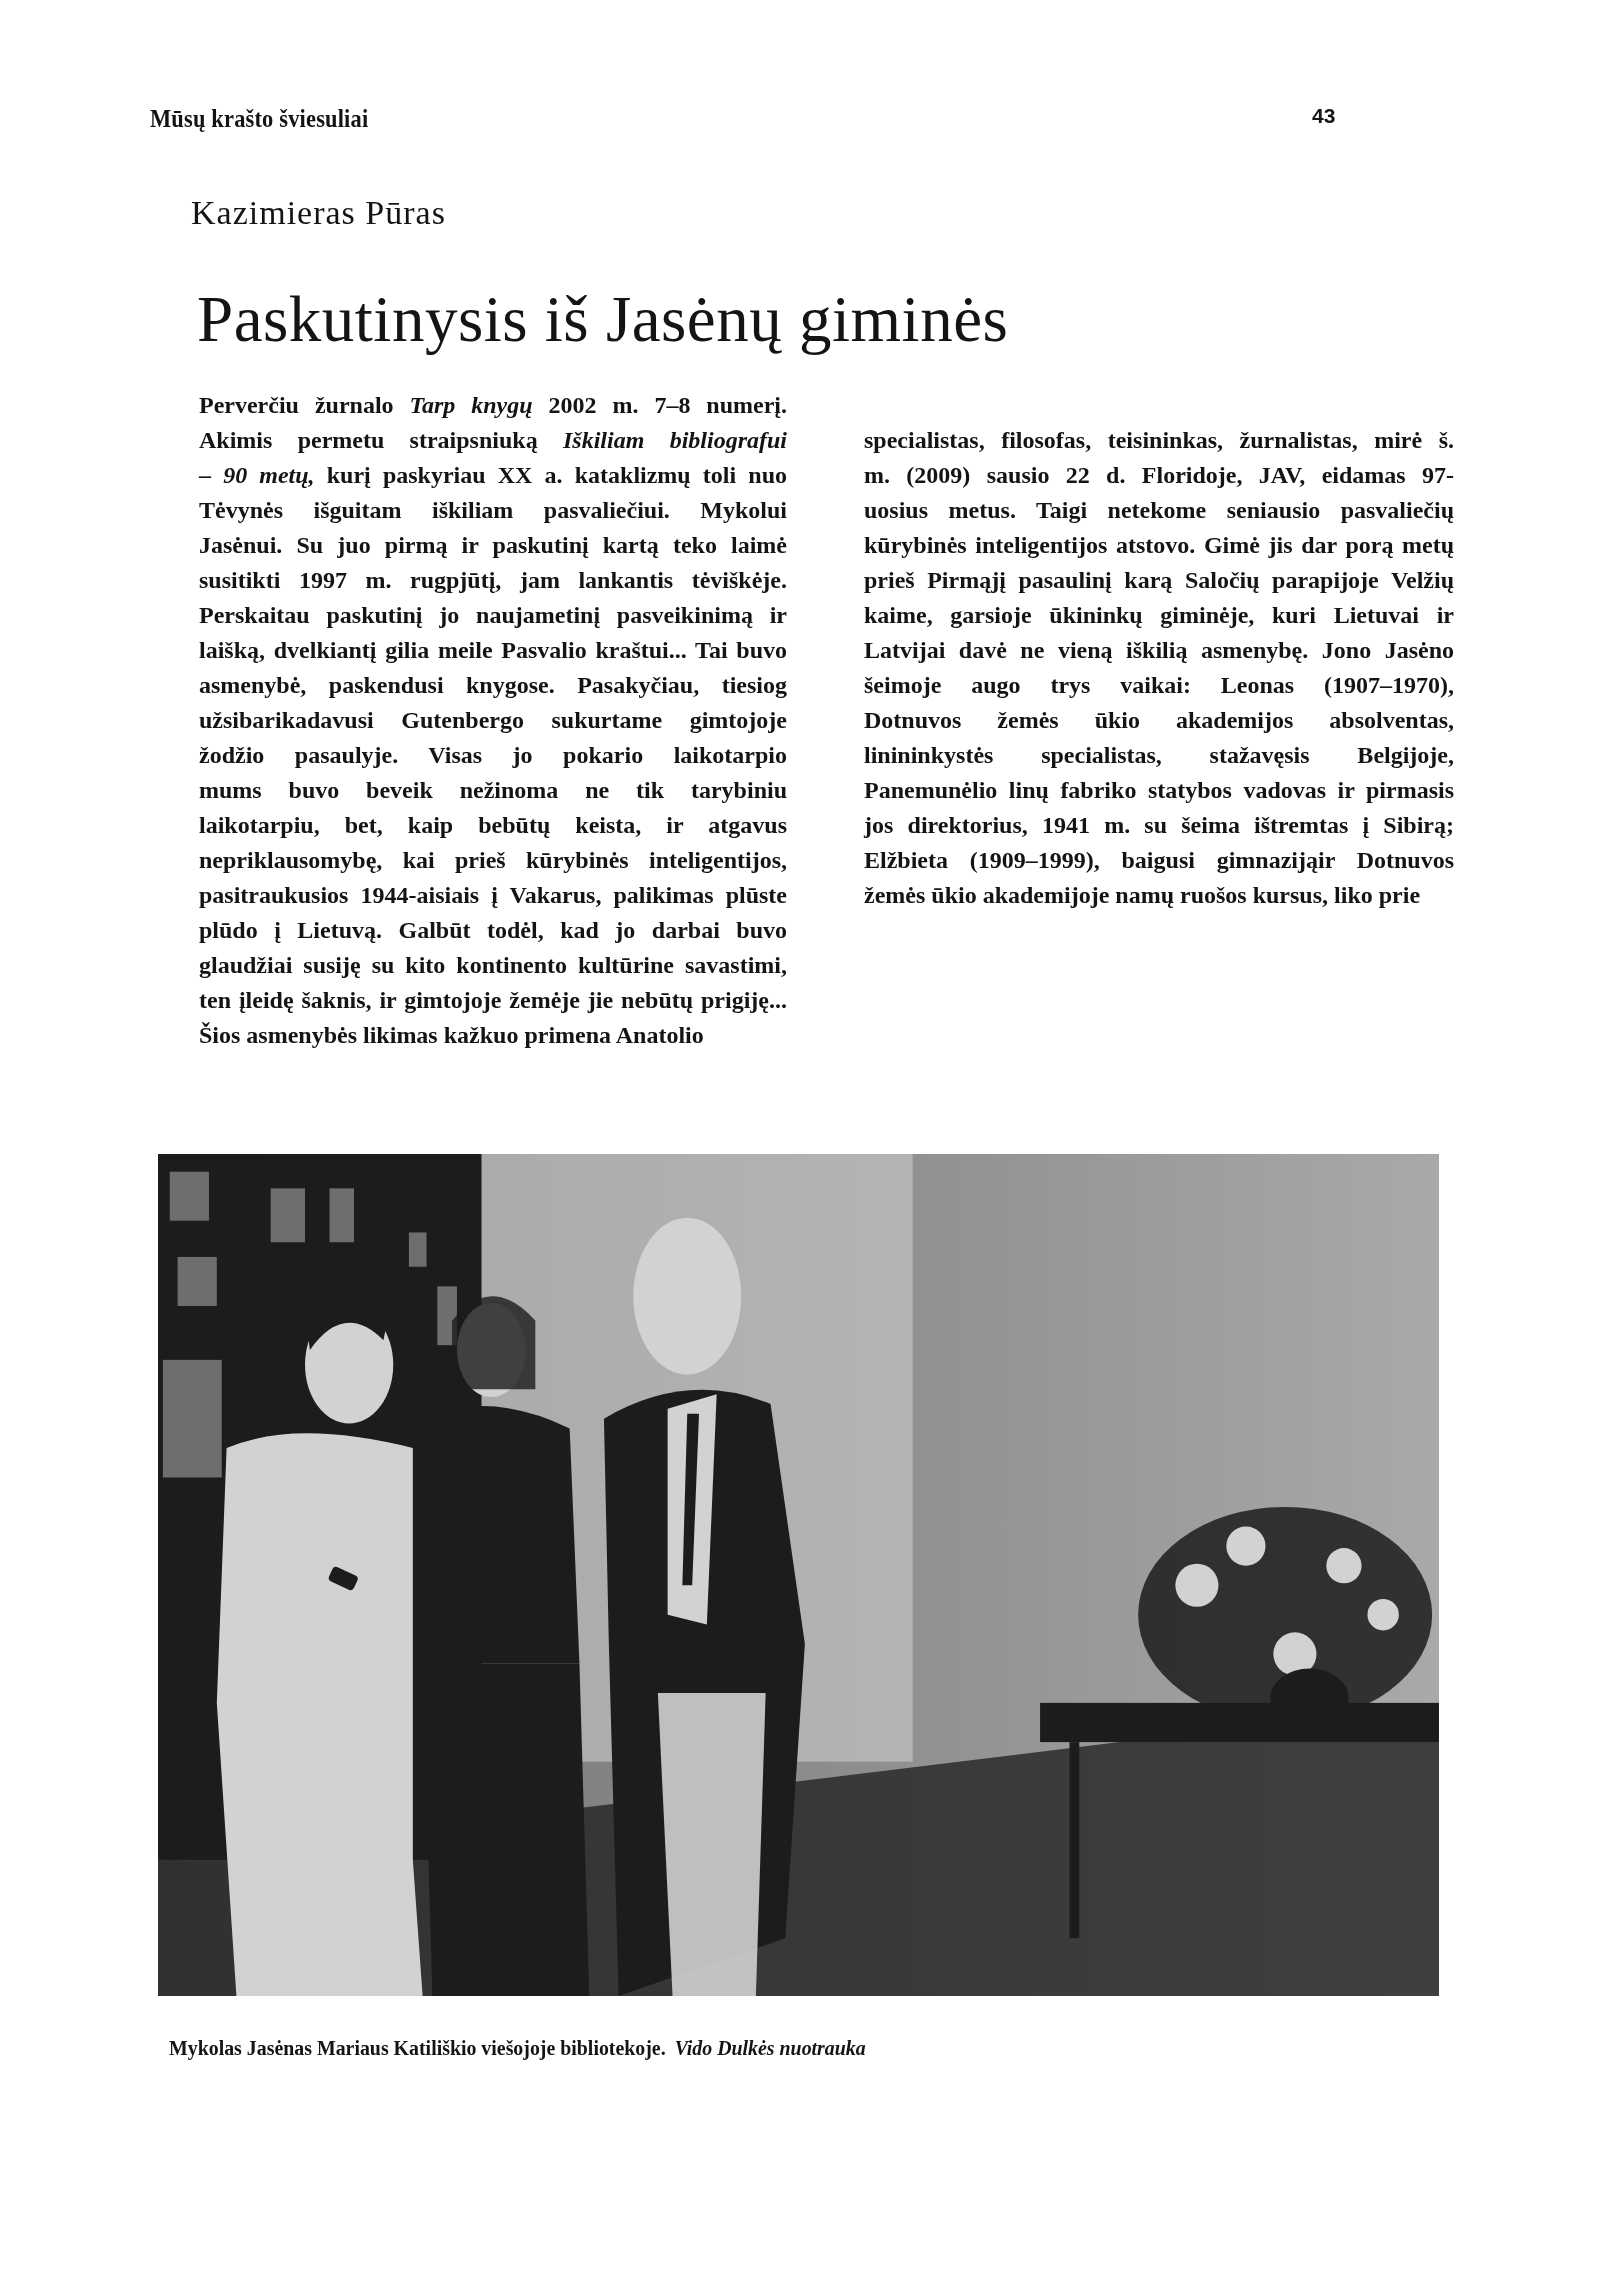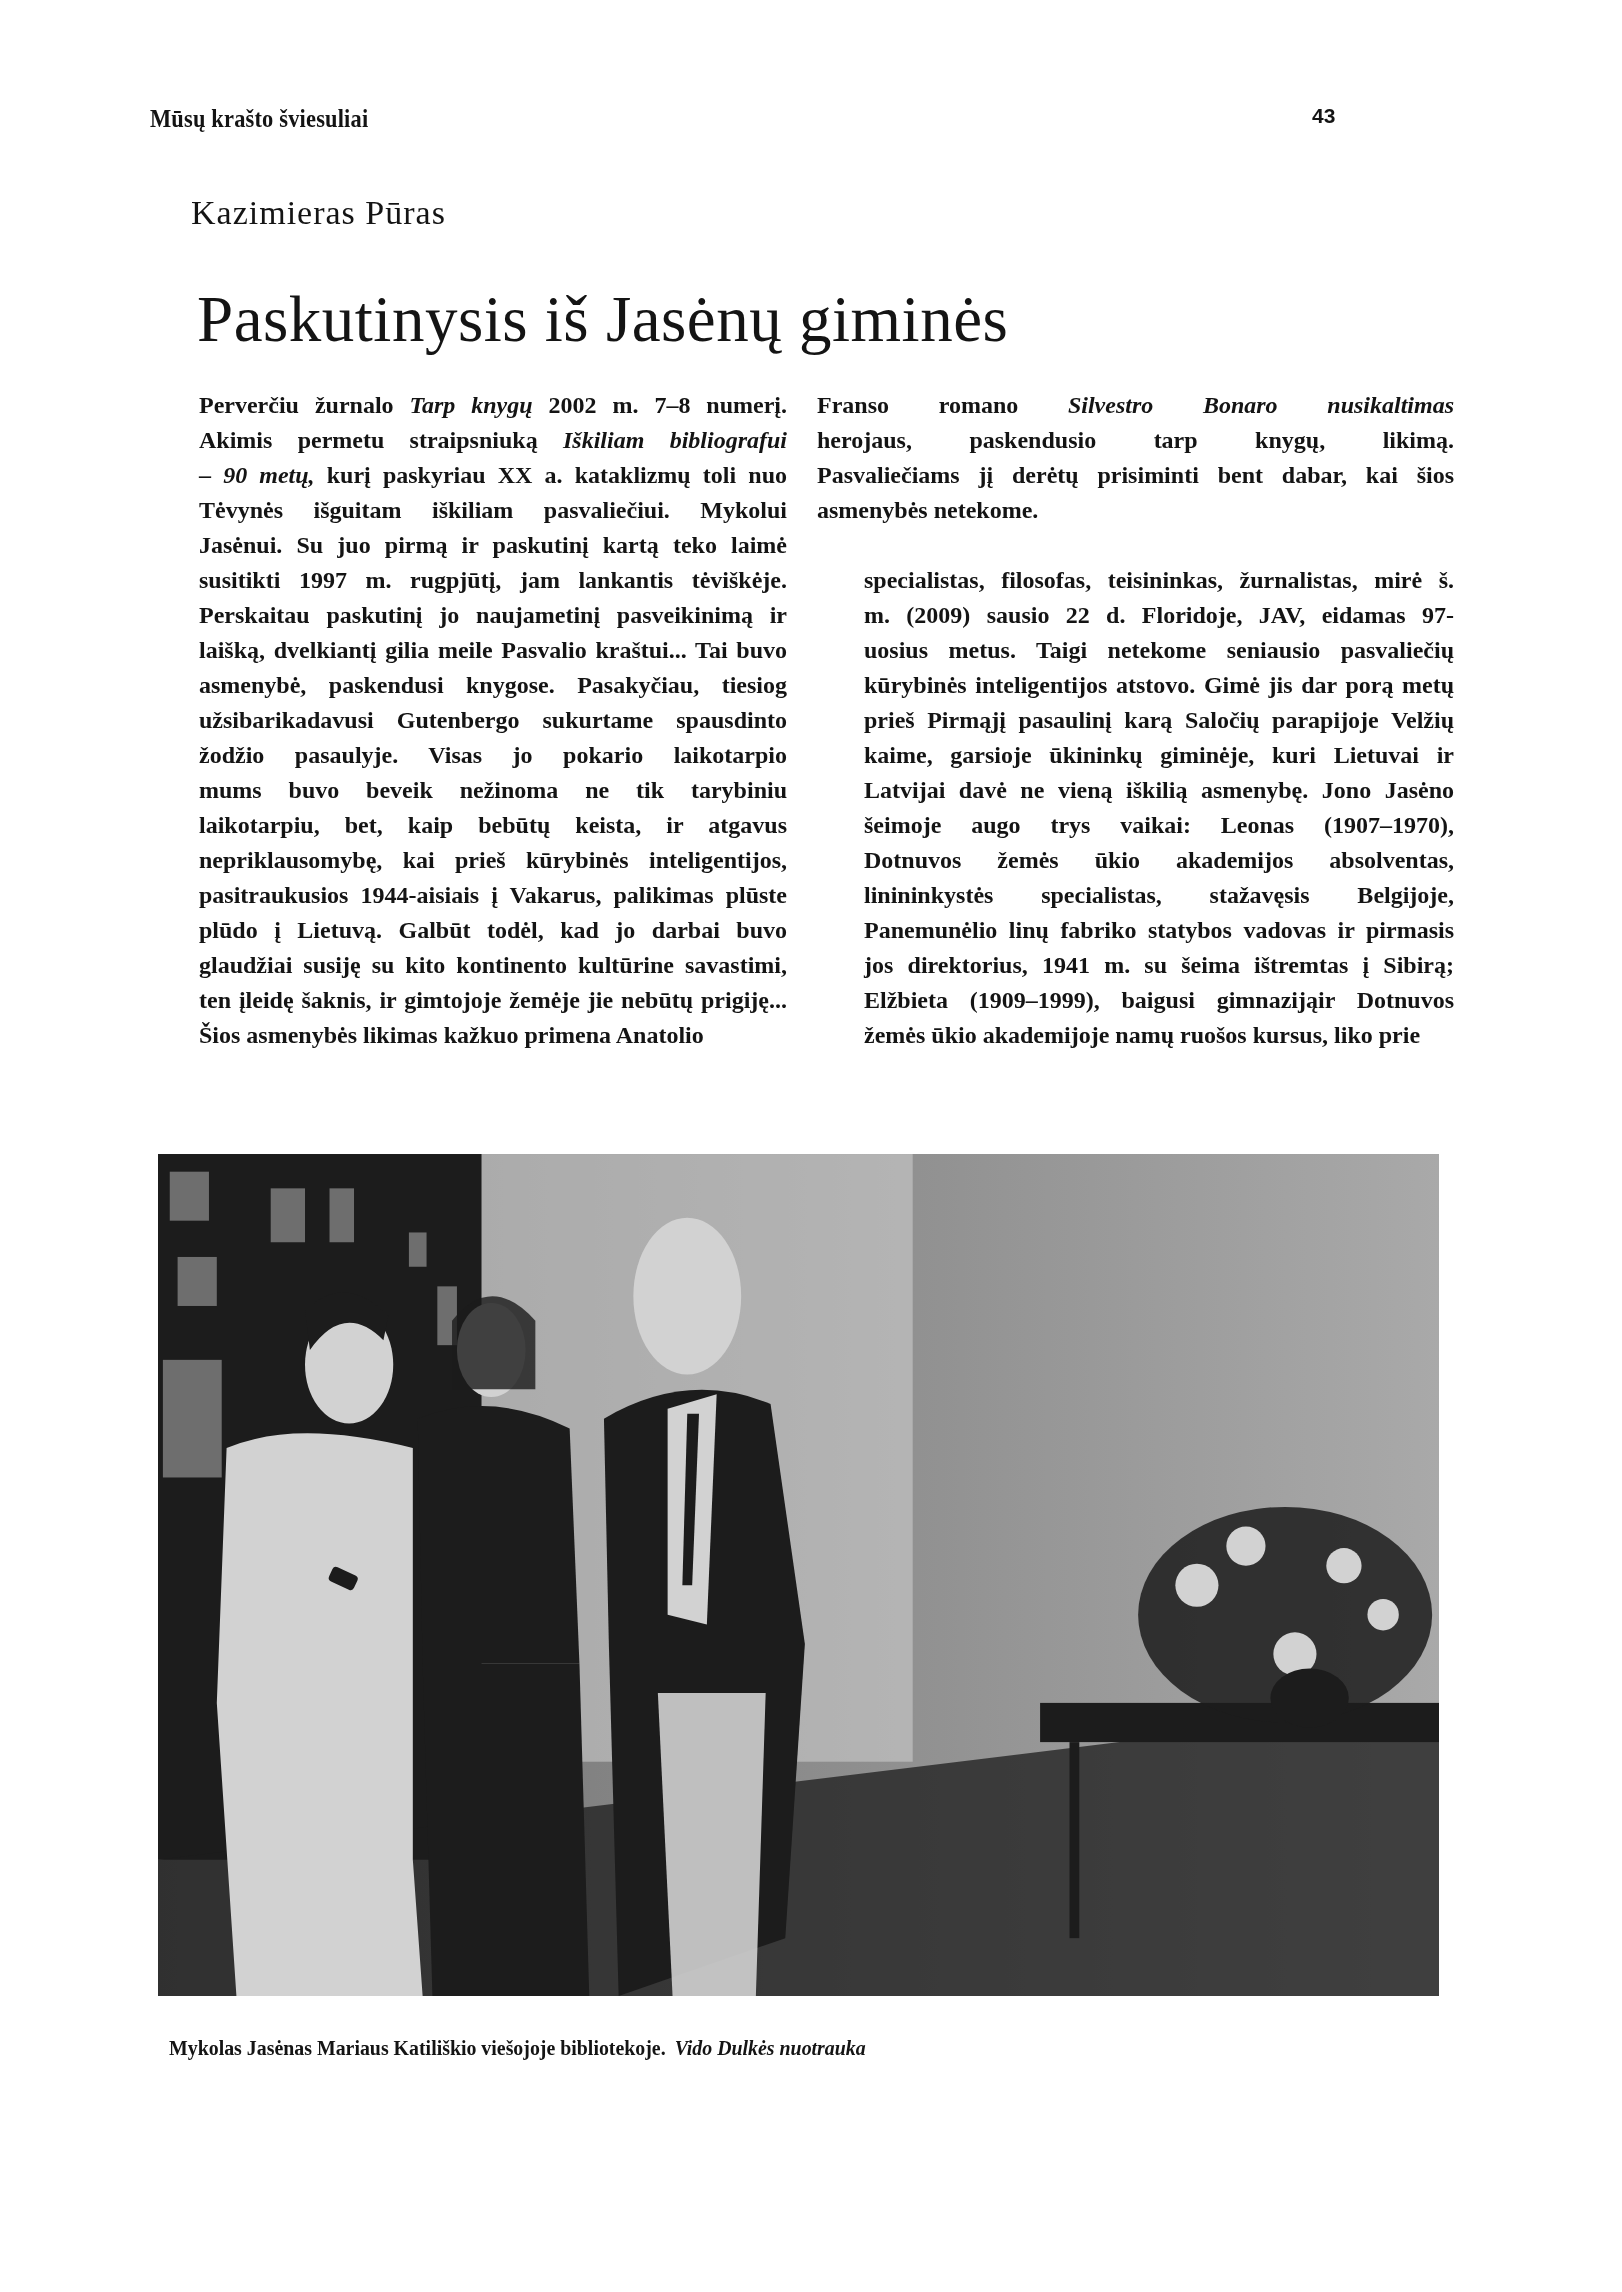--- a/index.html
+++ b/index.html
@@ -62,40 +62,34 @@
   <p class="indent" id="left-lines">
       <span class="line">Perverčiu žurnalo <em>Tarp knygų</em> 2002 m. 7–8 numerį.</span>
       <span class="line">Akimis permetu  straipsniuką <em>Iškiliam bibliografui</em></span>
       <span class="line"> – <em>90 metų,</em> kurį paskyriau XX a. kataklizmų toli nuo</span>
       <span class="line">Tėvynės  išguitam  iškiliam pasvaliečiui. Mykolui</span>
       <span class="line">Jasėnui. Su juo pirmą ir paskutinį kartą teko laimė</span>
       <span class="line">susitikti 1997 m. rugpjūtį, jam lankantis tėviškėje.</span>
       <span class="line">Perskaitau paskutinį jo naujametinį pasveikinimą ir</span>
       <span class="line">laišką, dvelkiantį gilia meile Pasvalio kraštui... Tai buvo</span>
       <span class="line">asmenybė, paskendusi knygose. Pasakyčiau, tiesiog</span>
-      <span class="line">užsibarikadavusi Gutenbergo sukurtame spausdinto</span>
+      <span class="line">užsibarikadavusi Gutenbergo sukurtame gimtojoje</span>
       <span class="line">žodžio pasaulyje.  Visas jo pokario laikotarpio</span>
       <span class="line">mums buvo beveik nežinoma ne tik tarybiniu</span>
       <span class="line">laikotarpiu, bet, kaip bebūtų keista, ir atgavus</span>
       <span class="line">nepriklausomybę, kai prieš kūrybinės inteligentijos,</span>
       <span class="line">pasitraukusios 1944-aisiais į Vakarus, palikimas plūste</span>
       <span class="line">plūdo į Lietuvą. Galbūt todėl, kad jo darbai buvo</span>
       <span class="line">glaudžiai susiję su kito kontinento kultūrine savastimi,</span>
       <span class="line">ten įleidę šaknis, ir gimtojoje žemėje jie nebūtų prigiję...</span>
       <span class="line last">Šios asmenybės likimas kažkuo primena Anatolio</span>
     </p>
 </div>
 
 <div class="col col-right">
-  <p id="right-lines-1">
-      <span class="line">Franso romano <em>Silvestro Bonaro nusikaltimas</em></span>
-      <span class="line">herojaus, paskendusio tarp knygų, likimą.</span>
-      <span class="line">Pasvaliečiams jį derėtų prisiminti bent dabar, kai šios</span>
-      <span class="line last">asmenybės netekome.</span>
-    </p>
   <p class="indent gap" id="right-lines-2">
       <span class="line">specialistas, filosofas, teisininkas, žurnalistas, mirė š.</span>
       <span class="line">m. (2009) sausio 22 d. Floridoje, JAV, eidamas 97-</span>
       <span class="line">uosius metus. Taigi  netekome  seniausio pasvaliečių</span>
       <span class="line">kūrybinės inteligentijos atstovo. Gimė jis dar porą metų</span>
       <span class="line">prieš Pirmąjį pasaulinį karą  Saločių parapijoje Velžių</span>
       <span class="line">kaime, garsioje ūkininkų giminėje, kuri Lietuvai ir</span>
       <span class="line">Latvijai davė ne vieną iškilią asmenybę. Jono Jasėno</span>
       <span class="line">šeimoje augo trys vaikai: Leonas (1907–1970),</span>
       <span class="line">Dotnuvos žemės ūkio akademijos  absolventas,</span>

